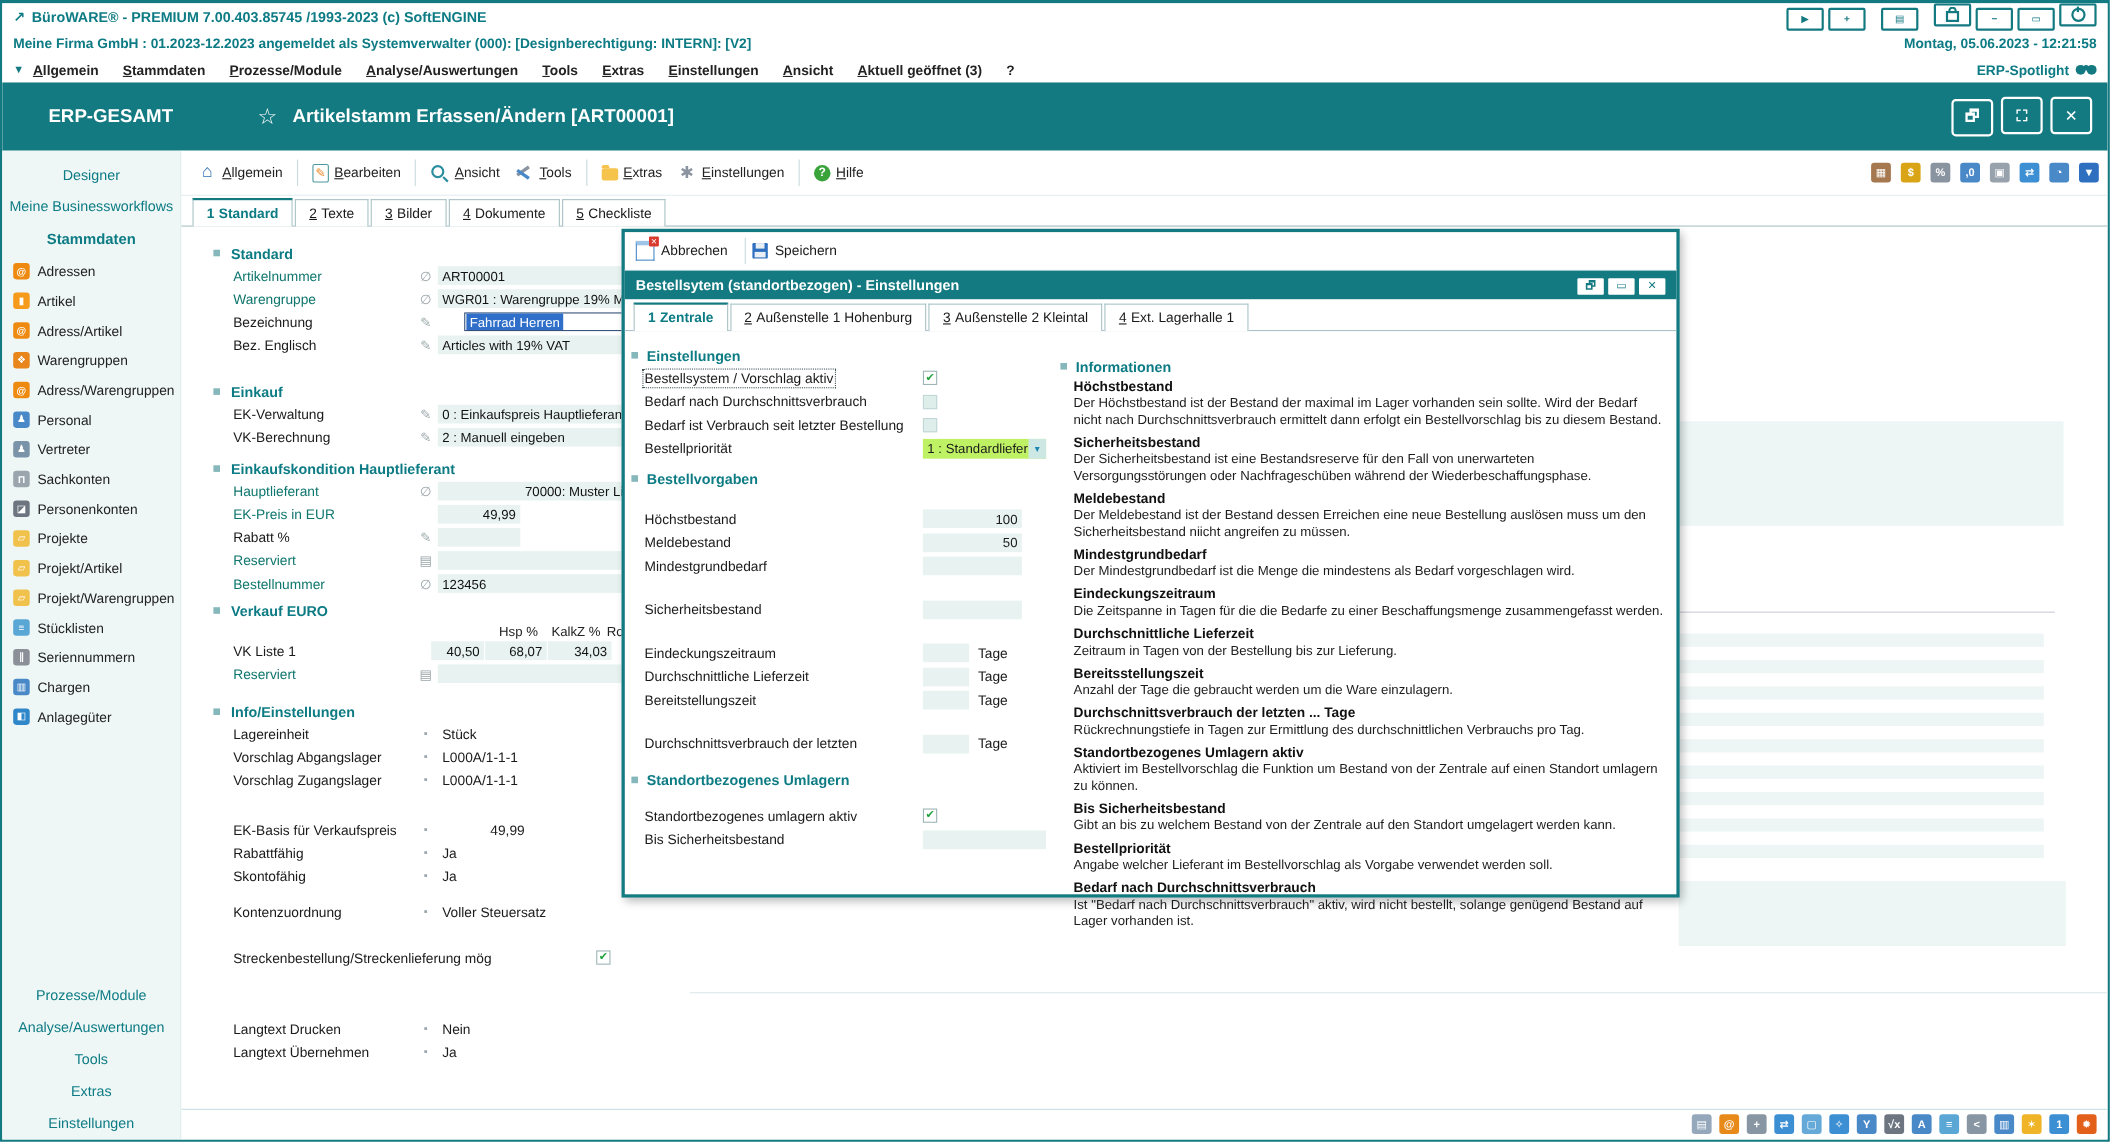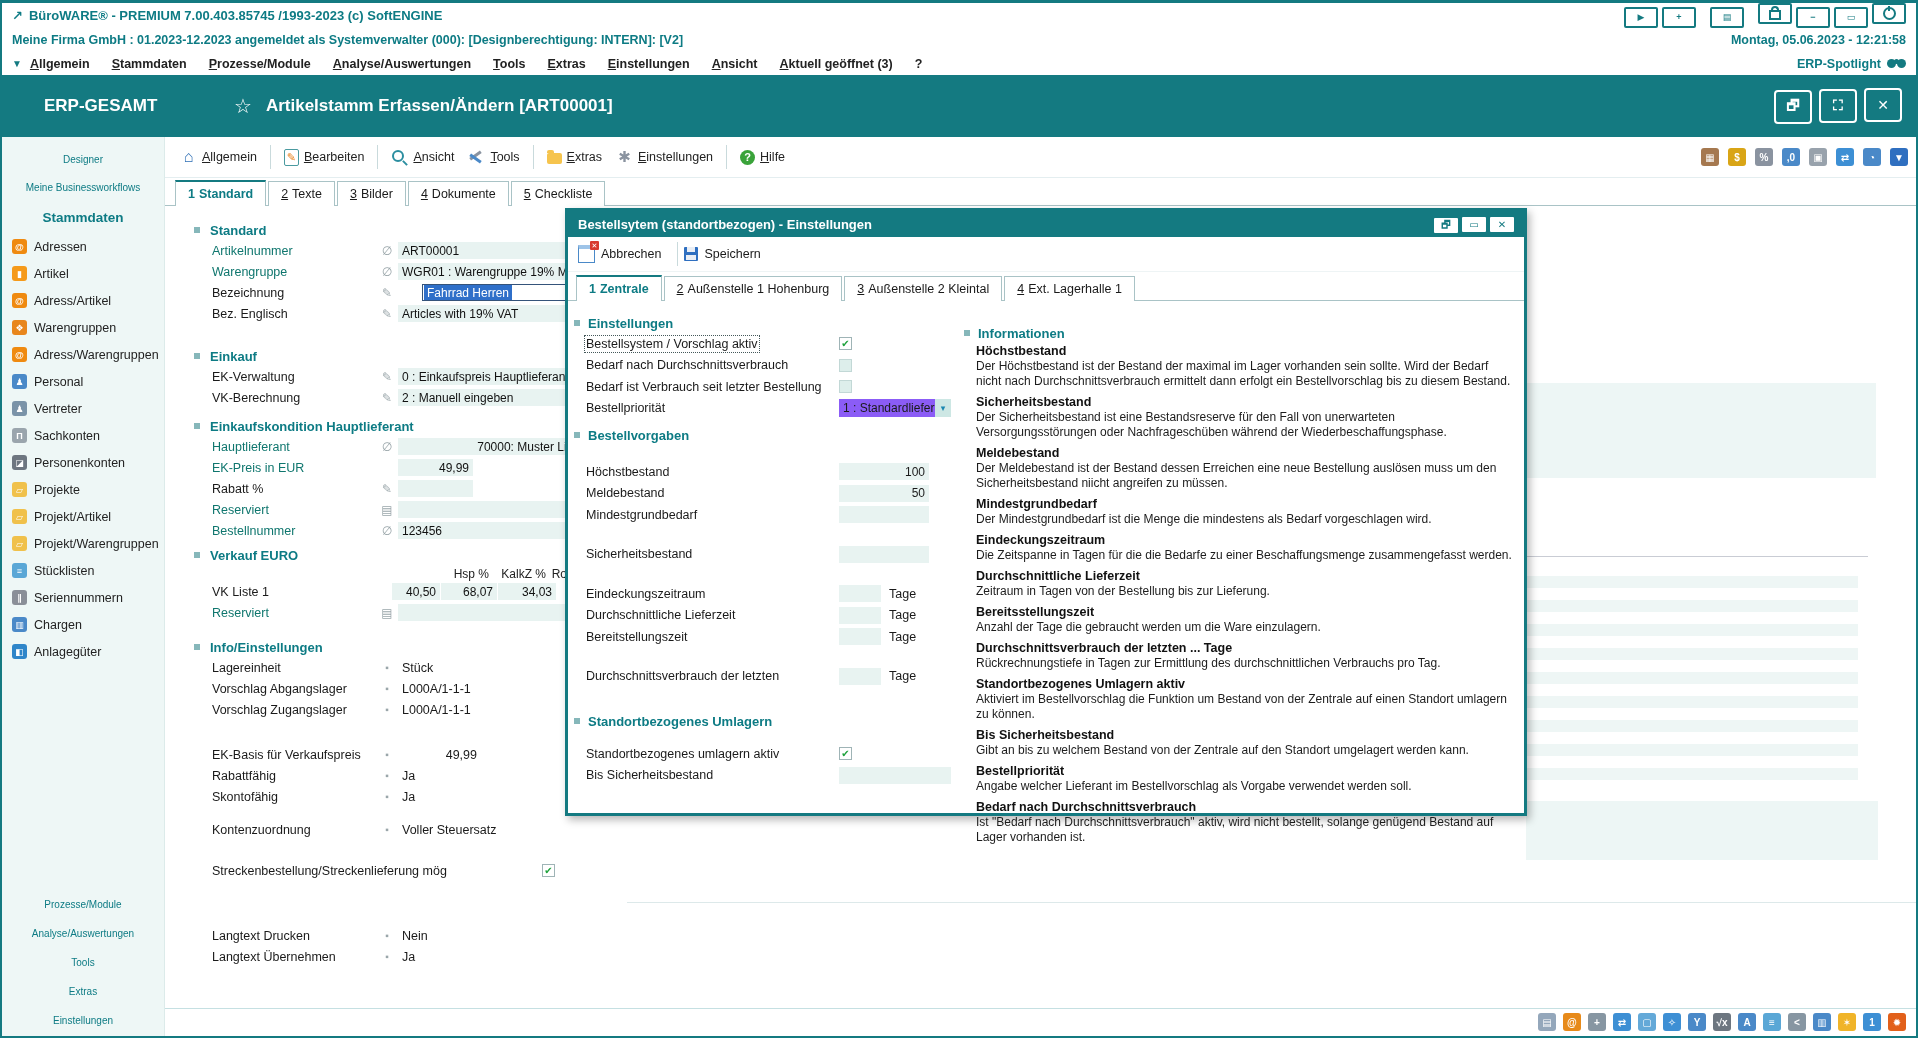--- a/index.html
+++ b/index.html
@@ -39,21 +39,21 @@
   #app-titlebar{height:62px;background:#147a81;display:flex;align-items:center;color:#fff;padding:0 14px;}
   #module-name{font-size:17px;font-weight:bold;margin-left:28px;width:150px;}
   .star{font-size:20px;margin:0 14px 0 40px;}
   #page-title{font-size:17px;font-weight:bold;}
   .tbar-btn{display:inline-flex;align-items:center;justify-content:center;width:34px;height:30px;
     border:2px solid #fff;border-radius:4px;color:#fff;font-size:14px;font-weight:bold;margin-left:7px;cursor:pointer;}
   
   #main{display:flex;height:900px;}
   #sidebar{width:163px;background:#eef7f6;border-right:1px solid #dcebea;display:flex;flex-direction:column;
     padding-top:8px;box-sizing:border-box;}
-  .side-link{height:28px;display:flex;align-items:center;justify-content:center;color:#0d7b84;font-size:10px;cursor:pointer;}
+  .side-link{height:28px;display:flex;align-items:center;justify-content:center;color:#0d7b84;font-size:13px;cursor:pointer;}
   .side-group{height:32px;display:flex;align-items:center;justify-content:center;color:#0d7b84;font-size:13.5px;font-weight:bold;}
   .side-item{height:27px;display:flex;align-items:center;padding-left:10px;font-size:12.5px;color:#222;cursor:pointer;}
   .side-ico{width:15px;height:15px;border-radius:3px;margin-right:7px;display:inline-flex;align-items:center;justify-content:center;
     color:#fff;font-size:9px;font-weight:bold;flex:0 0 15px;}
   #side-bottom{margin-top:auto;padding-bottom:2px;}
   #side-bottom .side-link{height:29px;}
   #content{flex:1;position:relative;background:#fff;}
   
   #toolbar{height:40px;display:flex;align-items:center;padding:0 8px;border-bottom:1px solid #e4eef0;}
   .tb-item{display:flex;align-items:center;margin:0 7px;cursor:pointer;}
@@ -125,21 +125,21 @@
   #dlg-left{position:absolute;left:18px;top:6px;width:382px;}
   #dlg-right{position:absolute;left:408px;top:16px;width:540px;}
   .dlg-sec-hdr{display:flex;align-items:center;height:20px;color:#0d7b84;font-weight:bold;font-size:13px;margin-left:-12px;}
   .dlg-sec-hdr .bullet{width:6px;height:6px;background:#86b7ba;margin-right:8px;}
   .d-row{display:flex;align-items:center;height:21.5px;font-size:12.5px;}
   .d-label{flex:1;}
   .d-label.focus{outline:1px dotted #44585a;outline-offset:1px;flex:initial;}
   .d-ctl{width:129px;flex:0 0 129px;display:flex;align-items:center;}
   .dfield{background:#e8f3f1;height:17px;font-size:12px;display:flex;align-items:center;justify-content:flex-end;
     padding:0 4px;box-sizing:border-box;}
-  .dd{width:112px;height:18px;background:#8b5cf6;display:flex;align-items:center;font-size:12px;cursor:pointer;}
+  .dd{width:112px;height:18px;background:#bef264;display:flex;align-items:center;font-size:12px;cursor:pointer;}
   .dd .dd-text{flex:1;padding-left:4px;}
   .dd .dd-arrow{width:16px;height:18px;background:#cde7e4;color:#1b87b0;display:flex;align-items:center;justify-content:center;font-size:9px;}
   .tage-suffix{margin-left:8px;font-size:12.5px;}
   .info-term{font-weight:bold;font-size:12.5px;color:#111;line-height:16px;}
   .info-def{font-size:12px;color:#1c1c1c;line-height:15px;margin-bottom:5px;}
   
   #bottom-line{position:absolute;left:0;right:0;top:871px;height:1px;background:#c5e0e2;}
   #bottom-icons{position:absolute;right:10px;top:876px;display:flex;}
   #bottom-icons .mini-ico{margin-left:7px;}
 </style>
@@ -502,35 +502,35 @@
         <span class="mini-ico" style="background: rgb(135, 150, 162);">&lt;</span>
         <span class="mini-ico" style="background: rgb(74, 137, 200);">▥</span>
         <span class="mini-ico" style="background: rgb(240, 180, 41);">✶</span>
         <span class="mini-ico" style="background: rgb(61, 143, 212);">1</span>
         <span class="mini-ico" style="background: rgb(226, 96, 26);">✹</span>
       </div>
   </div>
 </div>
 
 <div id="dialog">
-  <div id="dlg-titlebar">
-    <span>Bestellsytem (standortbezogen) - Einstellungen</span>
-    <span class="spacer"></span>
-    <span id="dlg-buttons"><span class="dlg-btn">🗗</span><span class="dlg-btn">▭</span><span class="dlg-btn">✕</span></span>
-  </div>
   <div id="dlg-toolbar">
     <span class="dlg-tb-item">
       <span class="ico-cancel"></span>
       <span>Abbrechen</span>
     </span>
     <span class="tb-sep"></span>
     <span class="dlg-tb-item">
       <span class="ico-save"></span>
       <span>Speichern</span>
     </span>
+  </div>
+  <div id="dlg-titlebar">
+    <span>Bestellsytem (standortbezogen) - Einstellungen</span>
+    <span class="spacer"></span>
+    <span id="dlg-buttons"><span class="dlg-btn">🗗</span><span class="dlg-btn">▭</span><span class="dlg-btn">✕</span></span>
   </div>
   <div id="dlg-tabs">
       <span class="tab active">
         <span class="num">1</span>
         <span>Zentrale</span>
       </span>
       <span class="tab">
         <span class="num">2</span>
         <span>Außenstelle 1 Hohenburg</span>
       </span>
@@ -629,21 +629,21 @@
           </span>
         </div>
         <div style="height: 18px;"></div>
         <div class="d-row">
           <span class="d-label">Durchschnittsverbrauch der letzten</span>
           <span class="d-ctl">
             <span class="dfield" style="width: 42px;"></span>
             <span class="tage-suffix">Tage</span>
           </span>
         </div>
-        <div class="dlg-sec-hdr" style="margin-top: 24px;">
+        <div class="dlg-sec-hdr" style="margin-top: 12px;">
           <span class="bullet"></span>
           <span>Standortbezogenes Umlagern</span>
         </div>
         <div class="d-row" style="margin-top: 12px;">
           <span class="d-label">Standortbezogenes umlagern aktiv</span>
           <span class="d-ctl">
             <span class="checkbox">✔</span>
           </span>
         </div>
         <div class="d-row">

